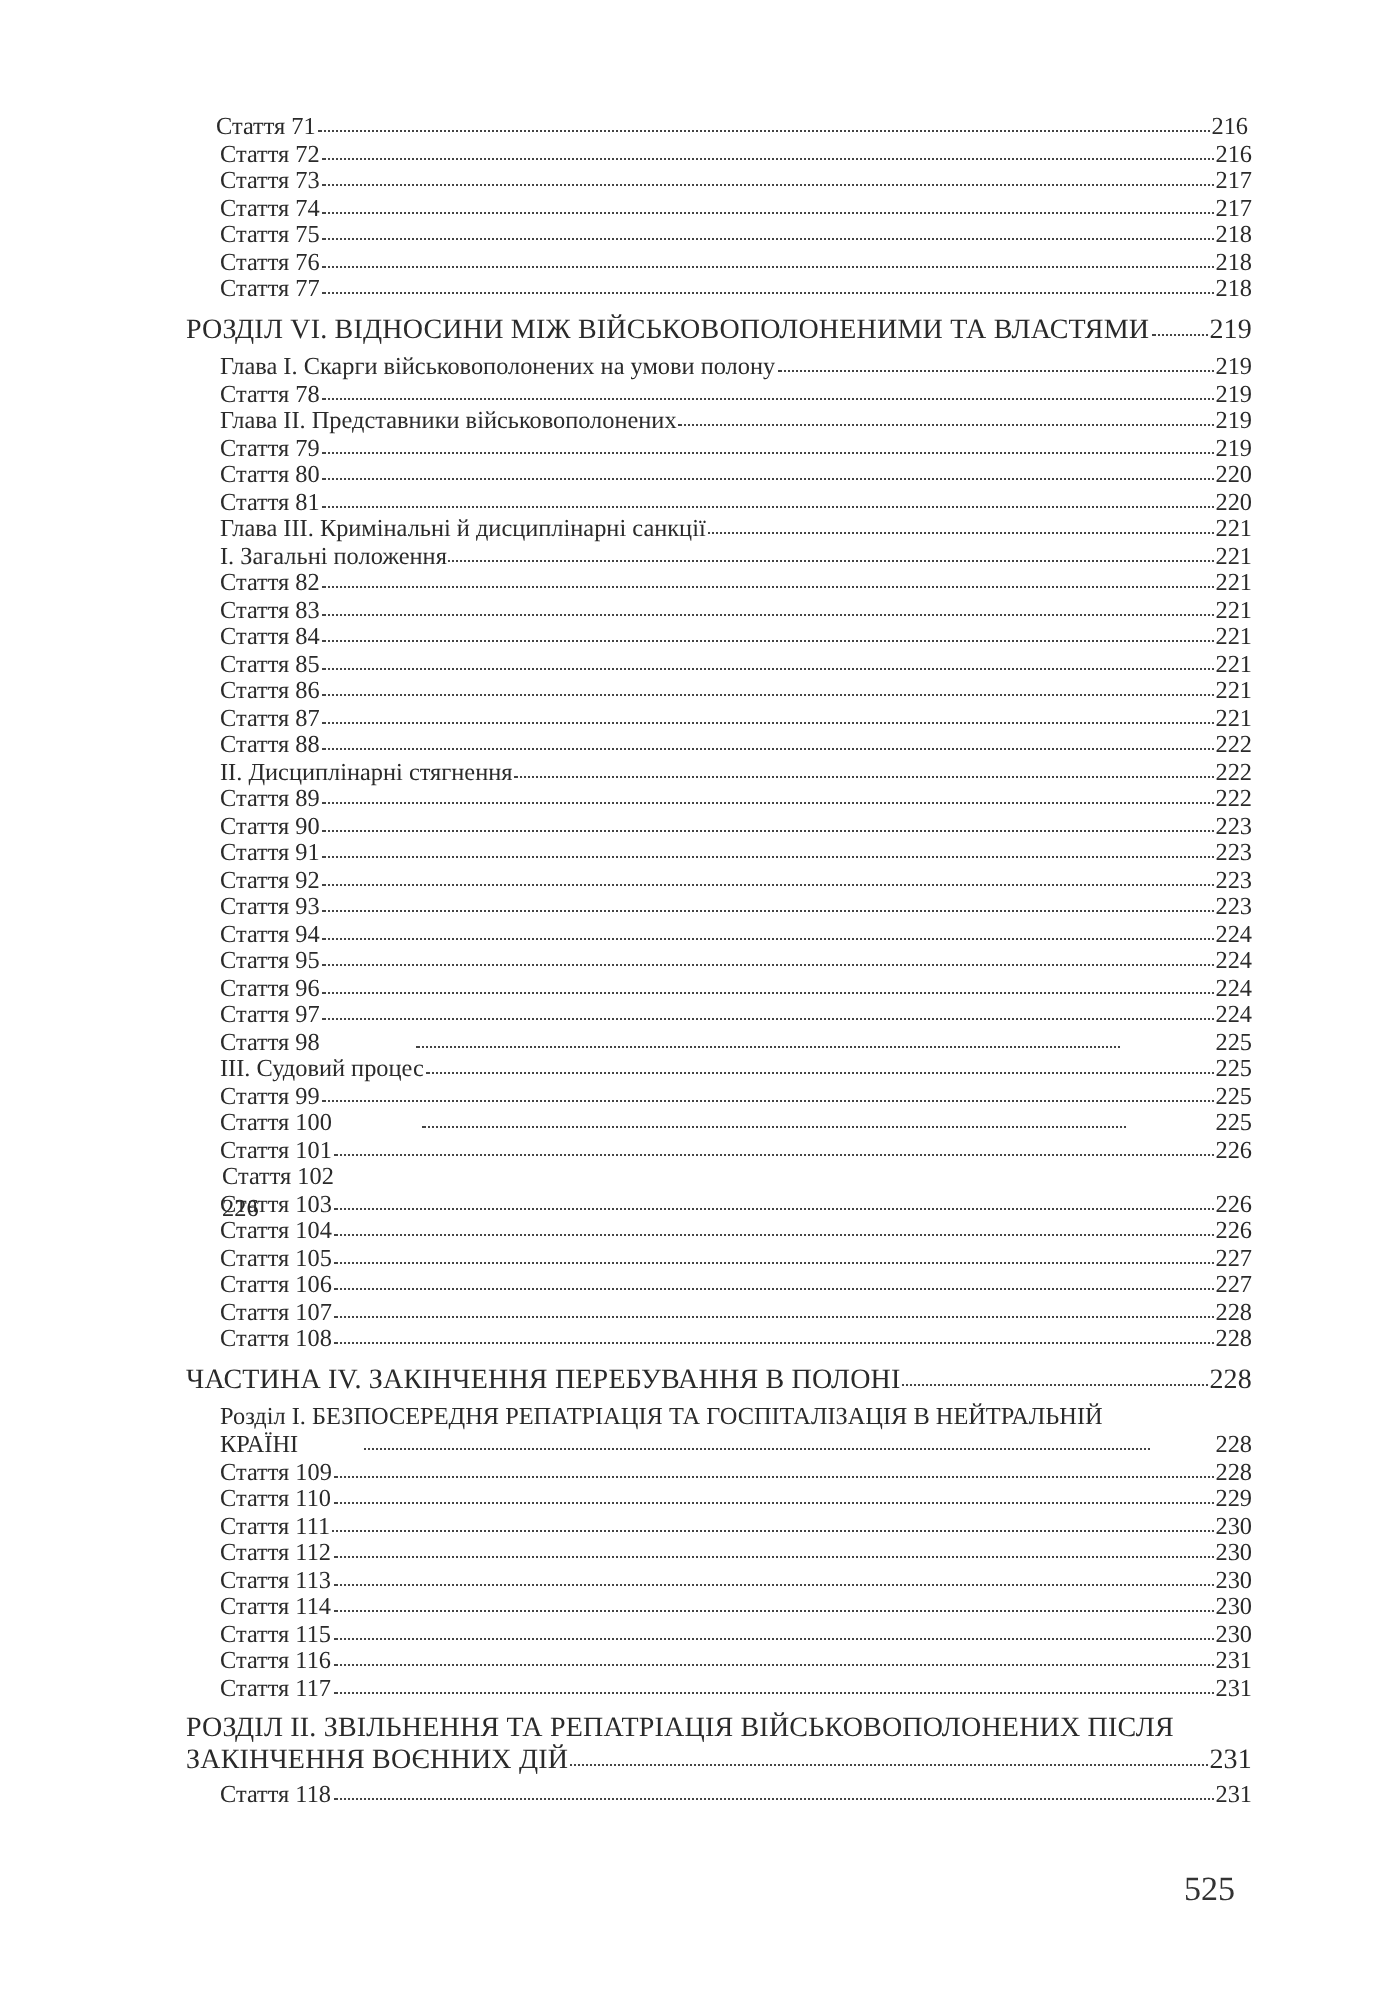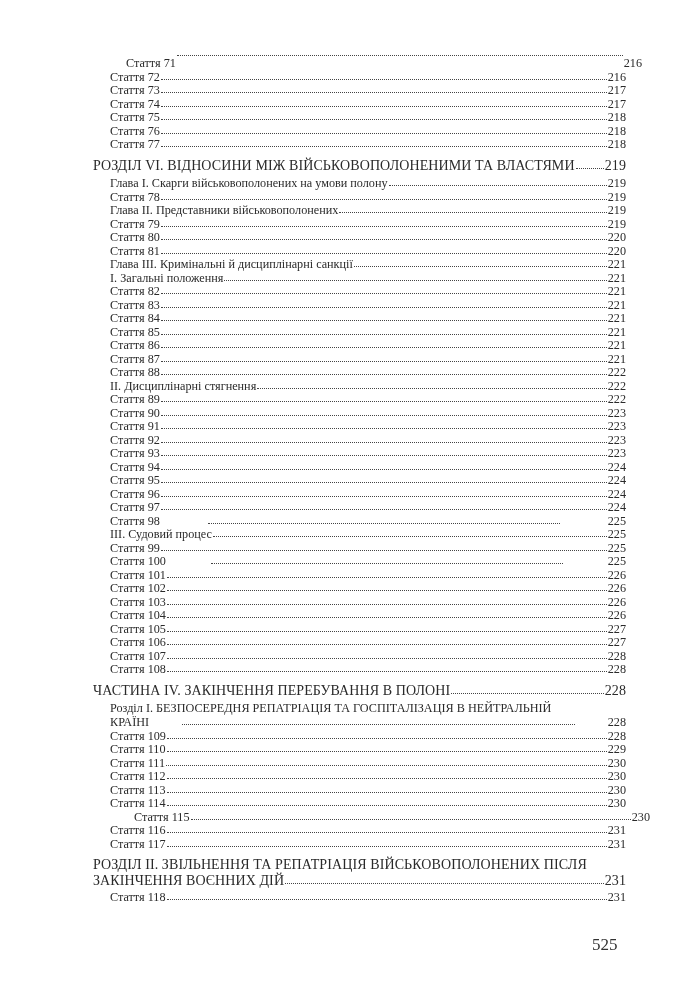--- a/index.html
+++ b/index.html
@@ -16,21 +16,21 @@
   .entry { font-size: 12.2px; }
   .major { font-size: 14px; letter-spacing: 0.1px; }
   .sub { font-size: 12.2px; }
   .plain { position: absolute; white-space: nowrap; }
   .pagenum { position: absolute; left: 592px; top: 935px; font-size: 17px; color: #333; }
 </style>
 </head>
 <body>
 
 <div class="toc" id="toc">
-    <div class="row entry" style="left: 126px; width: 516px; top: 56px; align-items: center;">
+    <div class="row entry" style="left: 108px; width: 516px; top: 56px;">
       <span class="label">Стаття 71</span>
       <span class="dots"></span>
       <span class="page">216</span>
     </div>
     <div class="row entry" style="left: 110px; width: 516px; top: 69.5px;">
       <span class="label">Стаття 72</span>
       <span class="dots"></span>
       <span class="page">216</span>
     </div>
     <div class="row entry" style="left: 110px; width: 516px; top: 83px;">
@@ -206,21 +206,21 @@
     <div class="row entry" style="left: 110px; width: 516px; top: 554px; gap: 44px;">
       <span class="label">Стаття 100</span>
       <span class="dots"></span>
       <span class="page">225</span>
     </div>
     <div class="row entry" style="left: 110px; width: 516px; top: 567.5px;">
       <span class="label">Стаття 101</span>
       <span class="dots"></span>
       <span class="page">226</span>
     </div>
-    <div class="row entry" style="left: 110px; width: 516px; top: 581px;">
+    <div class="row entry" style="left: 110px; width: 516px; top: 581px; flex-direction: column;">
       <span class="label">Стаття 102</span>
       <span class="dots"></span>
       <span class="page">226</span>
     </div>
     <div class="row entry" style="left: 110px; width: 516px; top: 594.5px;">
       <span class="label">Стаття 103</span>
       <span class="dots"></span>
       <span class="page">226</span>
     </div>
     <div class="row entry" style="left: 110px; width: 516px; top: 608px;">
@@ -281,21 +281,21 @@
     <div class="row entry" style="left: 110px; width: 516px; top: 782.5px;">
       <span class="label">Стаття 113</span>
       <span class="dots"></span>
       <span class="page">230</span>
     </div>
     <div class="row entry" style="left: 110px; width: 516px; top: 796px;">
       <span class="label">Стаття 114</span>
       <span class="dots"></span>
       <span class="page">230</span>
     </div>
-    <div class="row entry" style="left: 110px; width: 516px; top: 809.5px; margin-left: 24px;">
+    <div class="row entry" style="left: 110px; width: 516px; top: 809.5px;">
       <span class="label">Стаття 115</span>
       <span class="dots"></span>
       <span class="page">230</span>
     </div>
     <div class="row entry" style="left: 110px; width: 516px; top: 823px;">
       <span class="label">Стаття 116</span>
       <span class="dots"></span>
       <span class="page">231</span>
     </div>
     <div class="row entry" style="left: 110px; width: 516px; top: 836.5px;">

